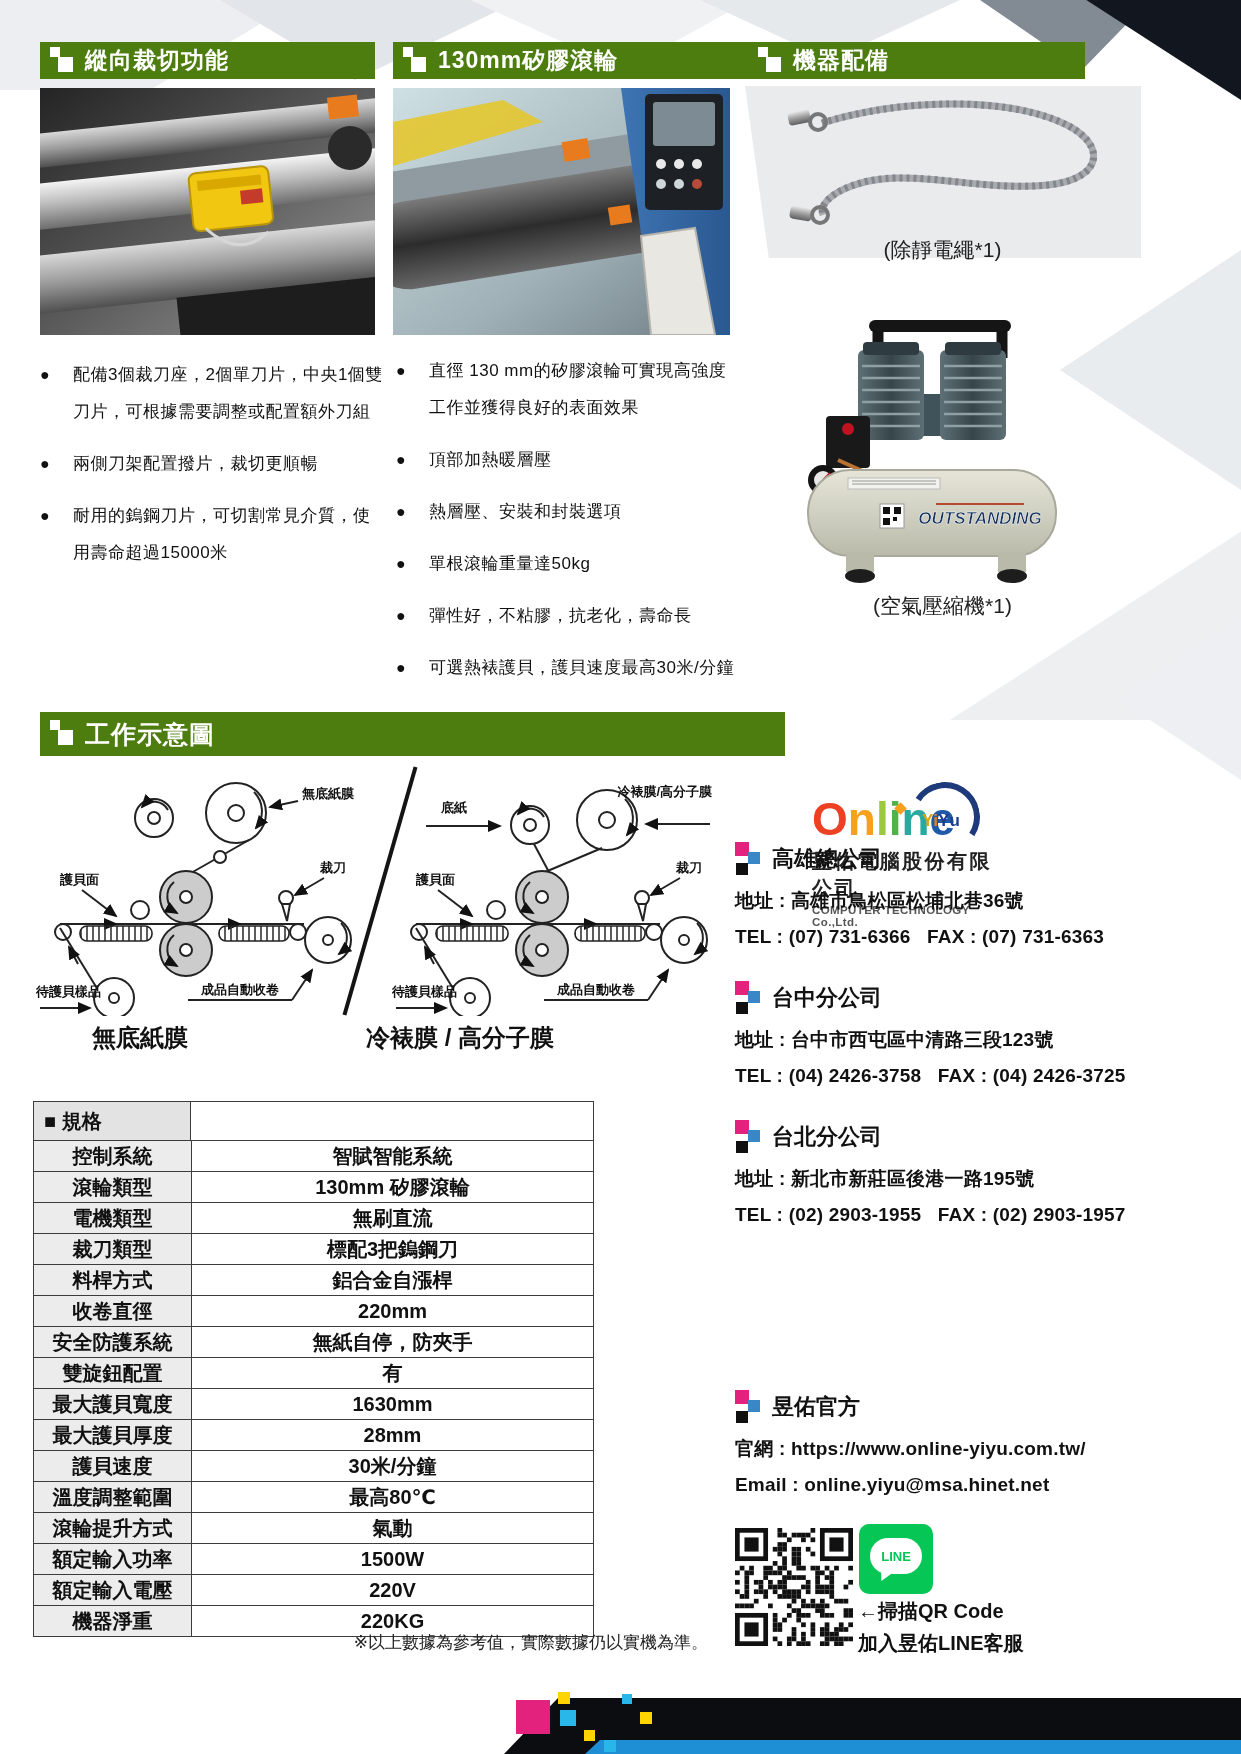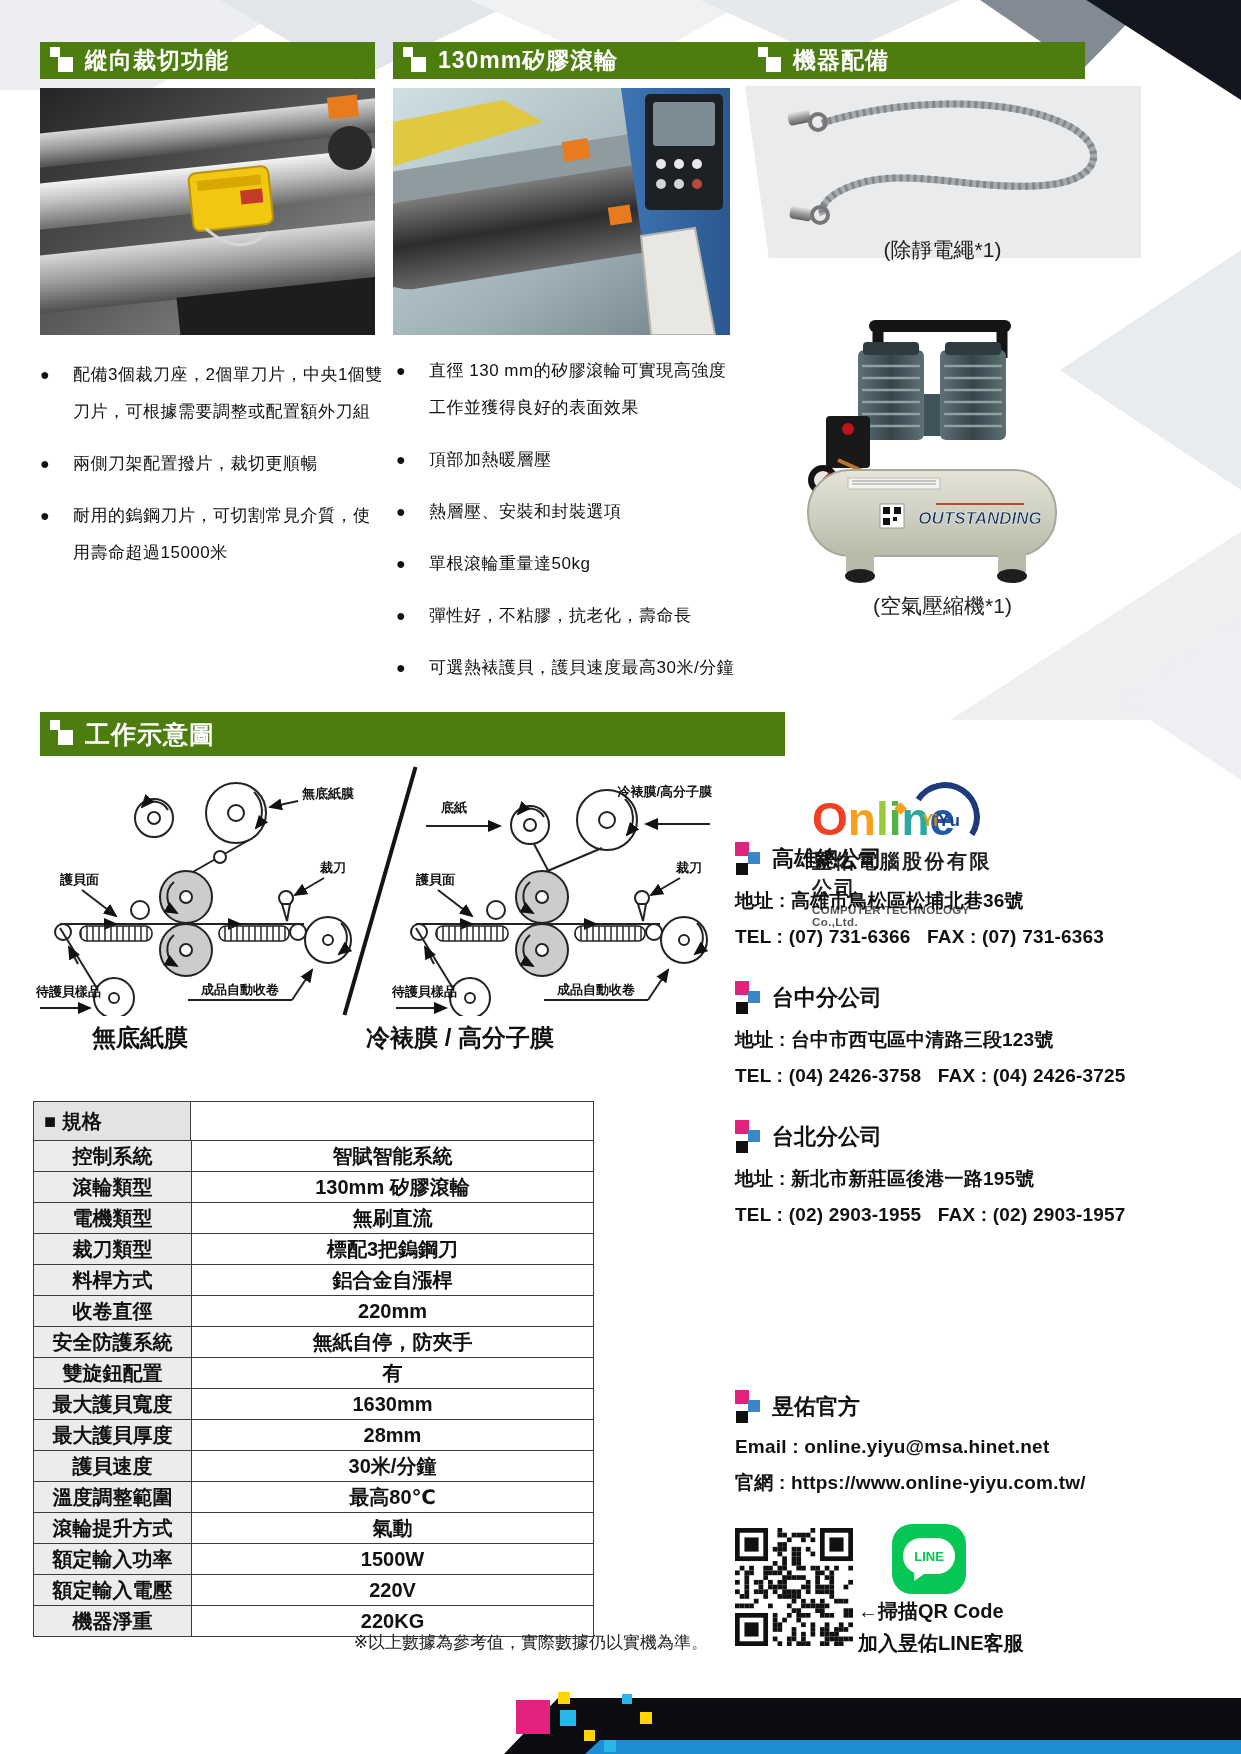--- a/index.html
+++ b/index.html
@@ -56,21 +56,21 @@
   .office-head{display:flex;align-items:center;gap:10px;height:34px;}
   .osq{position:relative;width:27px;height:34px;flex:0 0 auto;}
   .osq i{position:absolute;}
   .osq .m{width:14px;height:14px;background:#e3227d;left:0;top:0;}
   .osq .b{width:12px;height:12px;background:#3a87c8;left:13px;top:10px;}
   .osq .k{width:12px;height:12px;background:#101010;left:1px;top:21px;}
   .office-name{font-size:22px;font-weight:bold;}
   .office-line{font-size:19px;font-weight:bold;margin-top:12px;white-space:pre-wrap;letter-spacing:.2px;}
   
   #qr{position:absolute;left:735px;top:1528px;}
-  #line-icon{position:absolute;left:892px;top:1524px;width:74px;height:70px;background:#06c755;border-radius:20px;}
+  #line-icon{position:absolute;left:859px;top:1524px;width:74px;height:70px;background:#06c755;border-radius:10px;}
   #line-bubble{position:absolute;left:11px;top:14px;width:52px;height:36px;background:#fff;border-radius:18px;
                display:flex;align-items:center;justify-content:center;font-size:13px;font-weight:bold;color:#06c755;}
   #line-tail{position:absolute;left:20px;top:46px;width:0;height:0;border-left:4px solid transparent;
              border-right:9px solid transparent;border-top:12px solid #fff;transform:rotate(18deg);}
   .qr-note{position:absolute;left:858px;font-size:20px;font-weight:bold;}
   
   #foot-black{position:absolute;left:0;top:1698px;width:1241px;height:56px;background:#0c0d11;
               clip-path:polygon(558px 0,1241px 0,1241px 56px,504px 56px);}
   #foot-blue{position:absolute;left:0;top:1740px;width:1241px;height:14px;background:#1e8fd5;
              clip-path:polygon(600px 0,1241px 0,1241px 14px,585px 14px);}
@@ -512,22 +512,22 @@
 
   <div id="official" style="top:1390px;">
     <div class="office-head">
       <span class="osq">
           <i class="m"></i>
           <i class="b"></i>
           <i class="k"></i>
         </span>
       <span class="office-name">昱佑官方</span>
     </div>
+    <div class="office-line">官網 : https://www.online-yiyu.com.tw/</div>
     <div class="office-line">Email : online.yiyu@msa.hinet.net</div>
-    <div class="office-line">官網 : https://www.online-yiyu.com.tw/</div>
   </div>
 
   <svg id="qr" width="118" height="118" viewBox="0 0 25 25">
       <rect x="0" y="0" width="25" height="25" fill="#fff"></rect>
       <rect x="0" y="0" width="7" height="7" fill="#111"></rect>
       <rect x="1" y="1" width="5" height="5" fill="#fff"></rect>
       <rect x="2" y="2" width="3" height="3" fill="#111"></rect>
       <rect x="18" y="0" width="7" height="7" fill="#111"></rect>
       <rect x="19" y="1" width="5" height="5" fill="#fff"></rect>
       <rect x="20" y="2" width="3" height="3" fill="#111"></rect>

